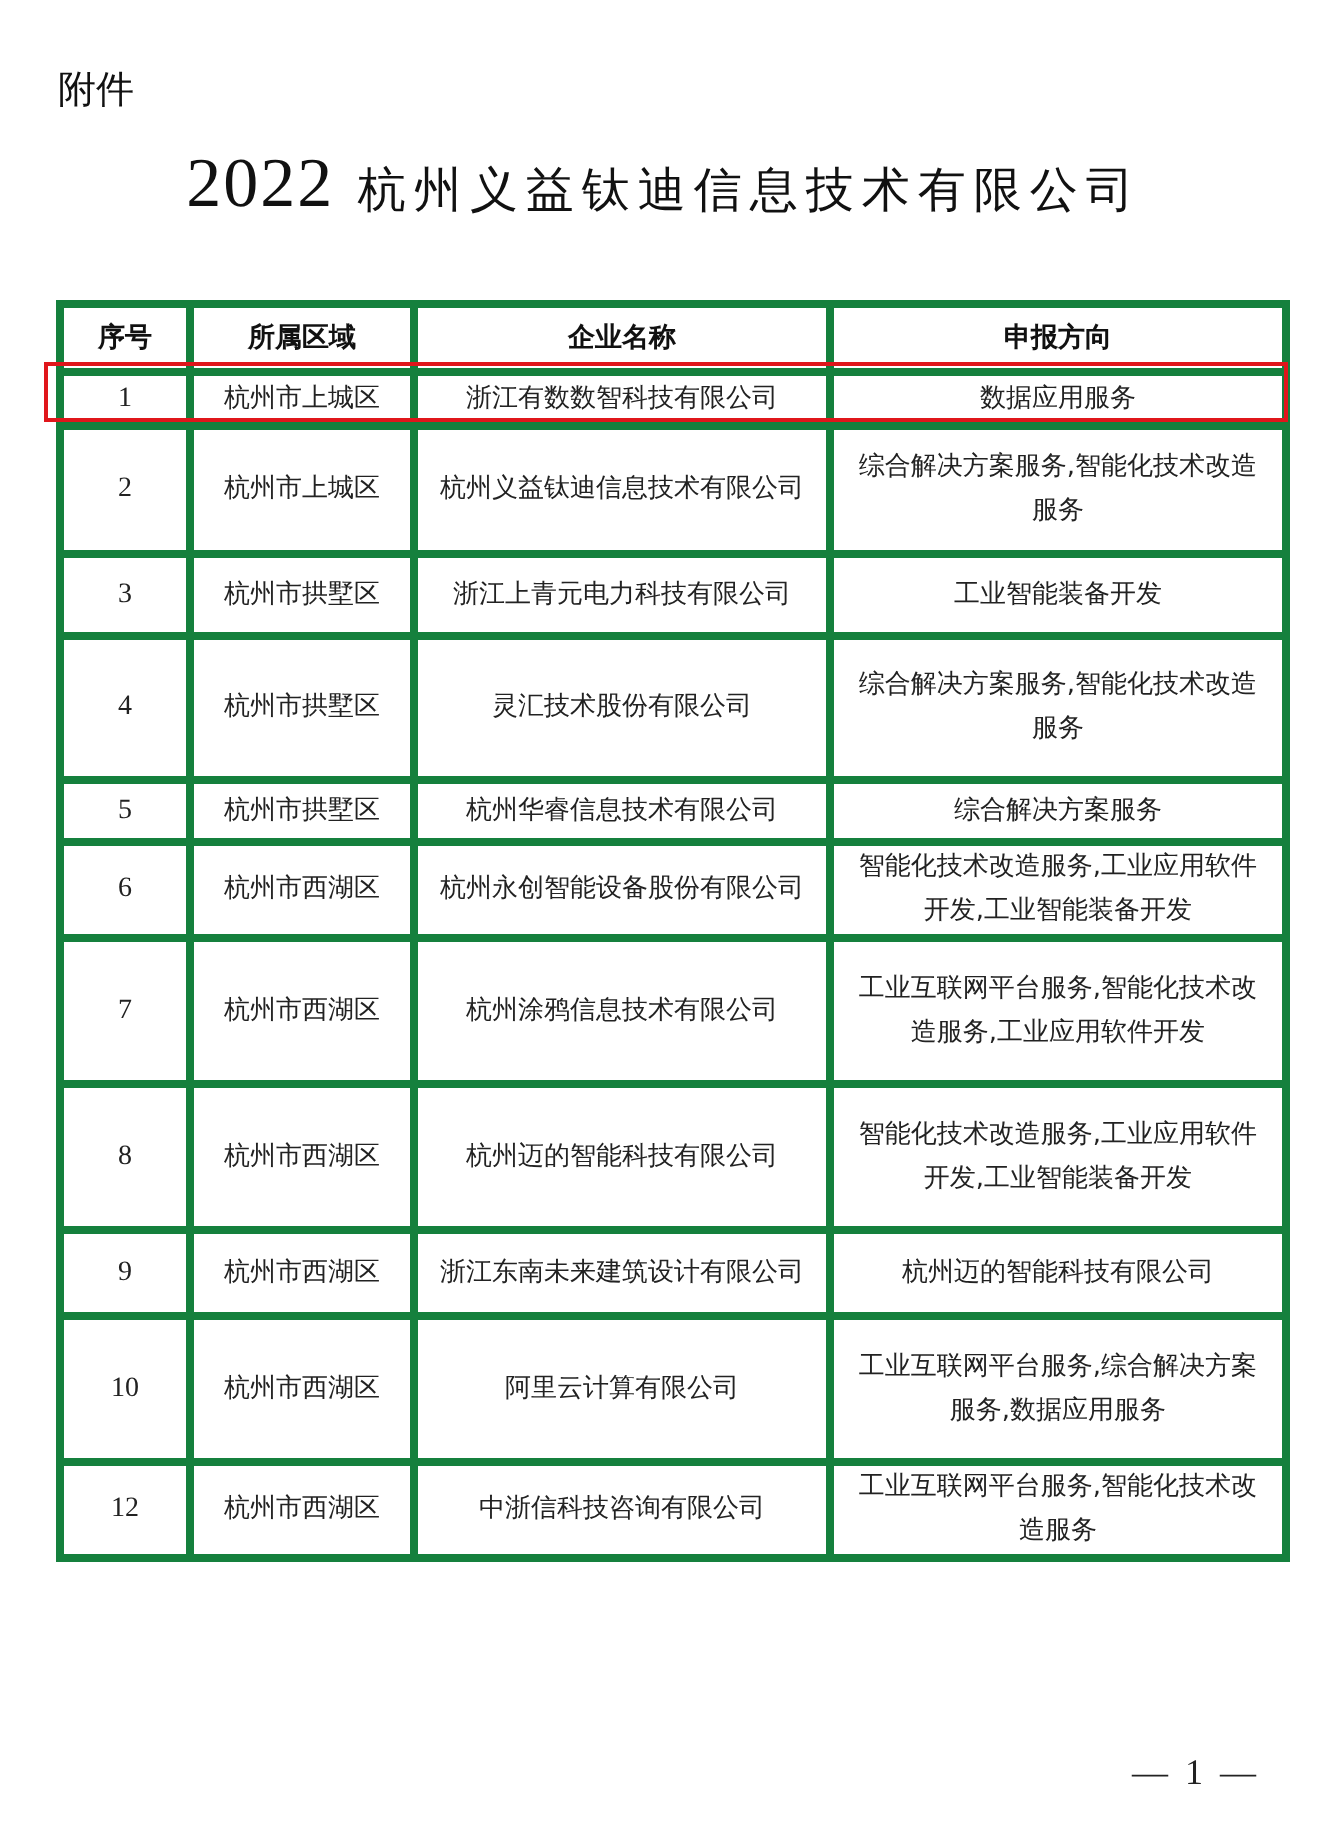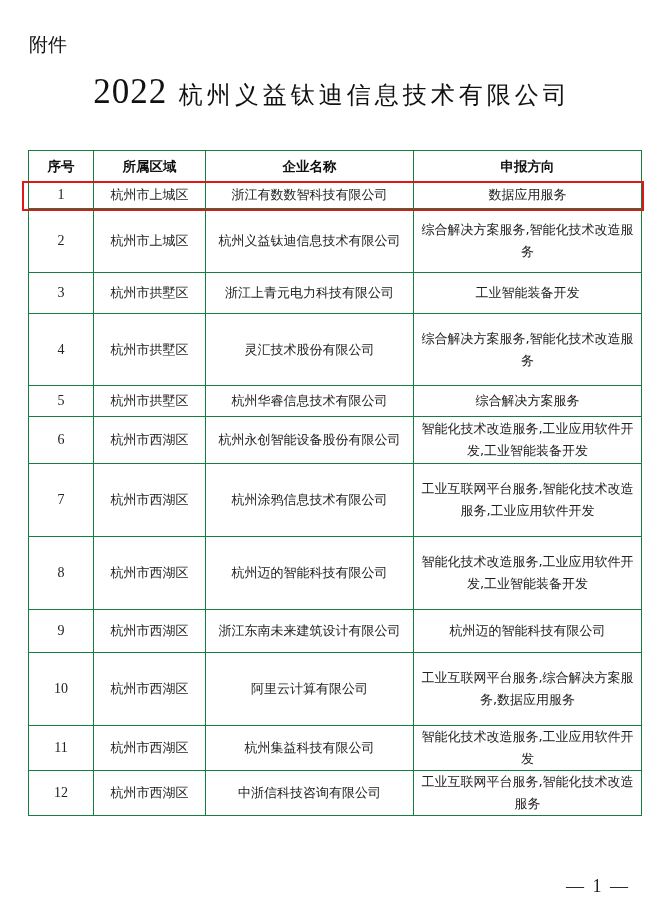--- a/index.html
+++ b/index.html
@@ -18,21 +18,21 @@
     text-align: center; font-size: 24px; letter-spacing: 4px; color: #111;
     font-family: "DejaVu Serif", "Liberation Serif", serif;
   }
   .doc-title .year { font-family: "Liberation Serif", "DejaVu Serif", serif; font-size: 35px; letter-spacing: 1px; }
   table.roster {
     position: absolute; left: 28px; top: 150px;
     width: 613px; border-collapse: collapse; table-layout: fixed;
     font-size: 13px;
   }
   table.roster th, table.roster td {
-    border: 1px solid #15803d; text-align: center; vertical-align: middle;
+    border: 4px solid #15803d; text-align: center; vertical-align: middle;
     padding: 0 6px; line-height: 22px;
     font-family: "DejaVu Sans", "Liberation Sans", sans-serif;
     font-weight: normal; color: #222;
   }
   table.roster th { font-weight: bold; font-size: 13.5px; height: 30px; color: #111; }
   table.roster td.num { font-family: "Liberation Serif", "DejaVu Serif", serif; font-size: 14px; }
   col.c-num { width: 65px; }
   col.c-region { width: 112px; }
   col.c-company { width: 208px; }
   col.c-dir { width: 228px; }
@@ -125,26 +125,20 @@
         <td>杭州市西湖区</td>
         <td>浙江东南未来建筑设计有限公司</td>
         <td>杭州迈的智能科技有限公司</td>
       </tr>
       <tr style="height: 73px; border-radius: 14px;">
         <td class="num">10</td>
         <td>杭州市西湖区</td>
         <td>阿里云计算有限公司</td>
         <td>工业互联网平台服务,综合解决方案服务,数据应用服务</td>
       </tr>
-      <tr style="height: 45px;">
-        <td class="num">11</td>
-        <td>杭州市西湖区</td>
-        <td>杭州集益科技有限公司</td>
-        <td>智能化技术改造服务,工业应用软件开发</td>
-      </tr>
       <tr style="height: 43px;">
         <td class="num">12</td>
         <td>杭州市西湖区</td>
         <td>中浙信科技咨询有限公司</td>
         <td>工业互联网平台服务,智能化技术改造服务</td>
       </tr>
     </tbody>
 </table>
 
 <div class="highlight-box"></div>

